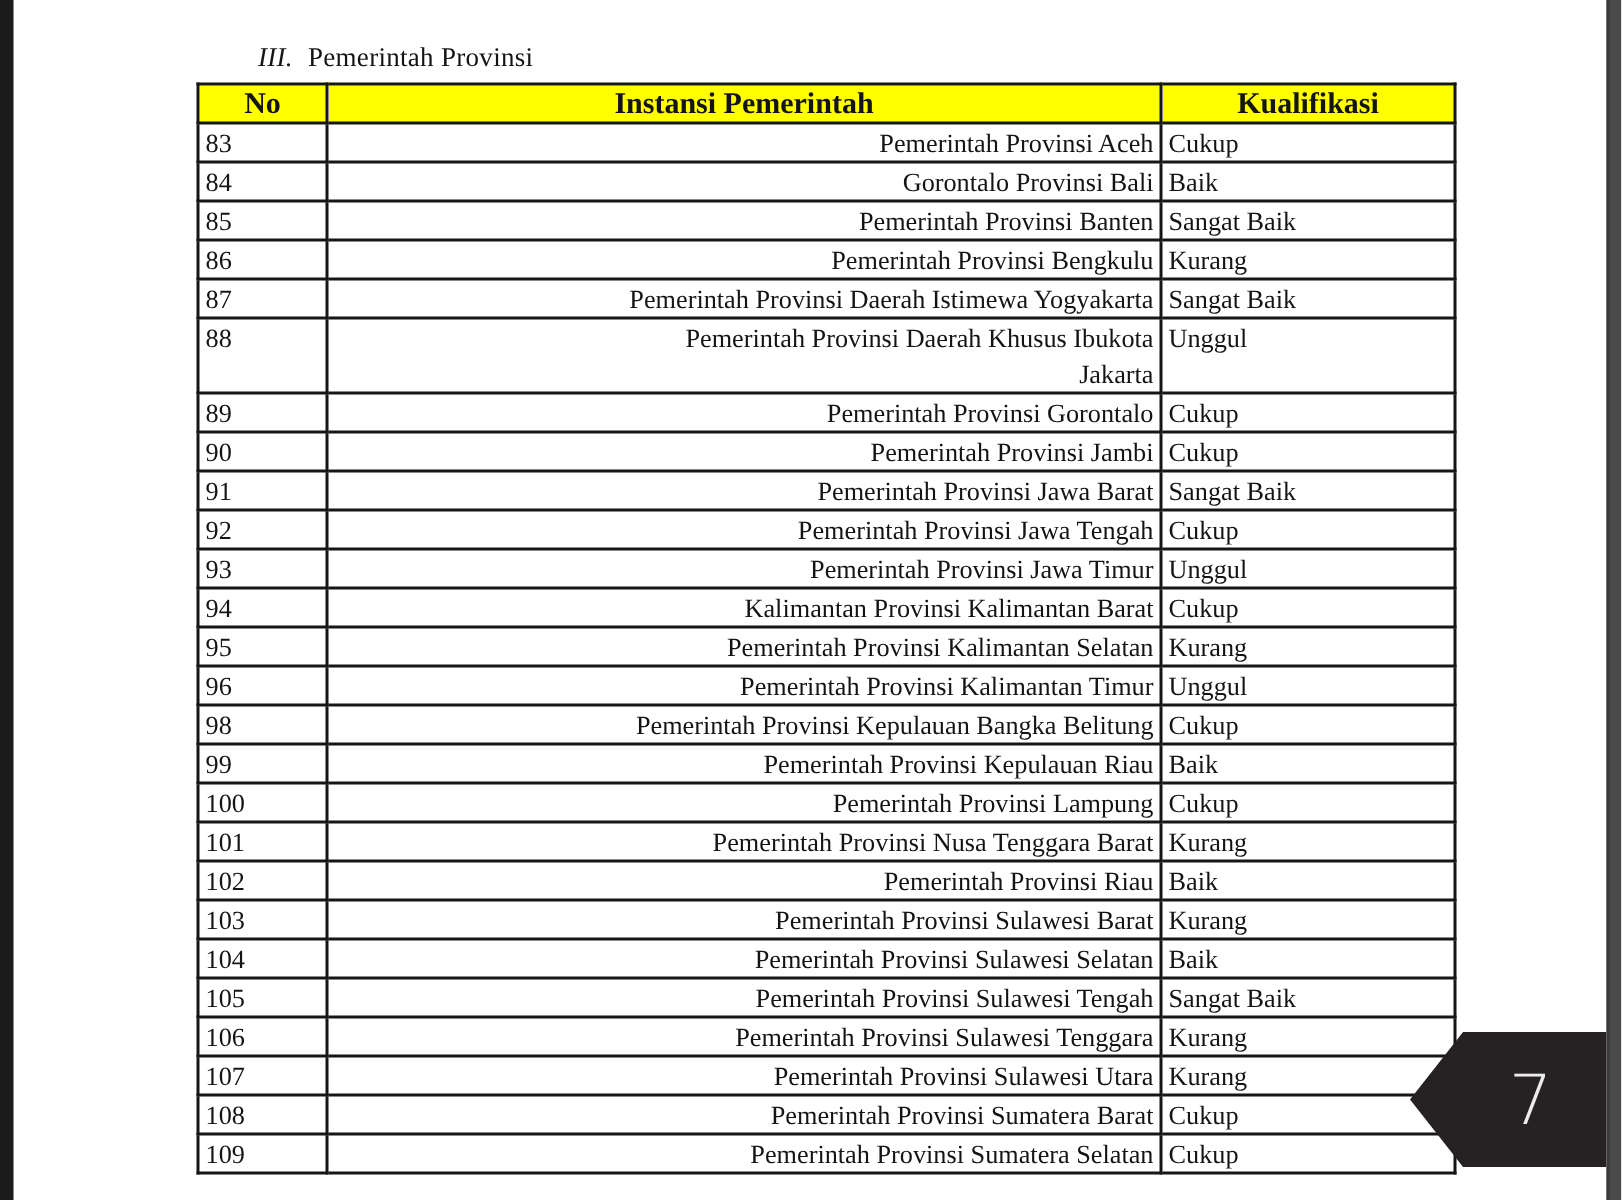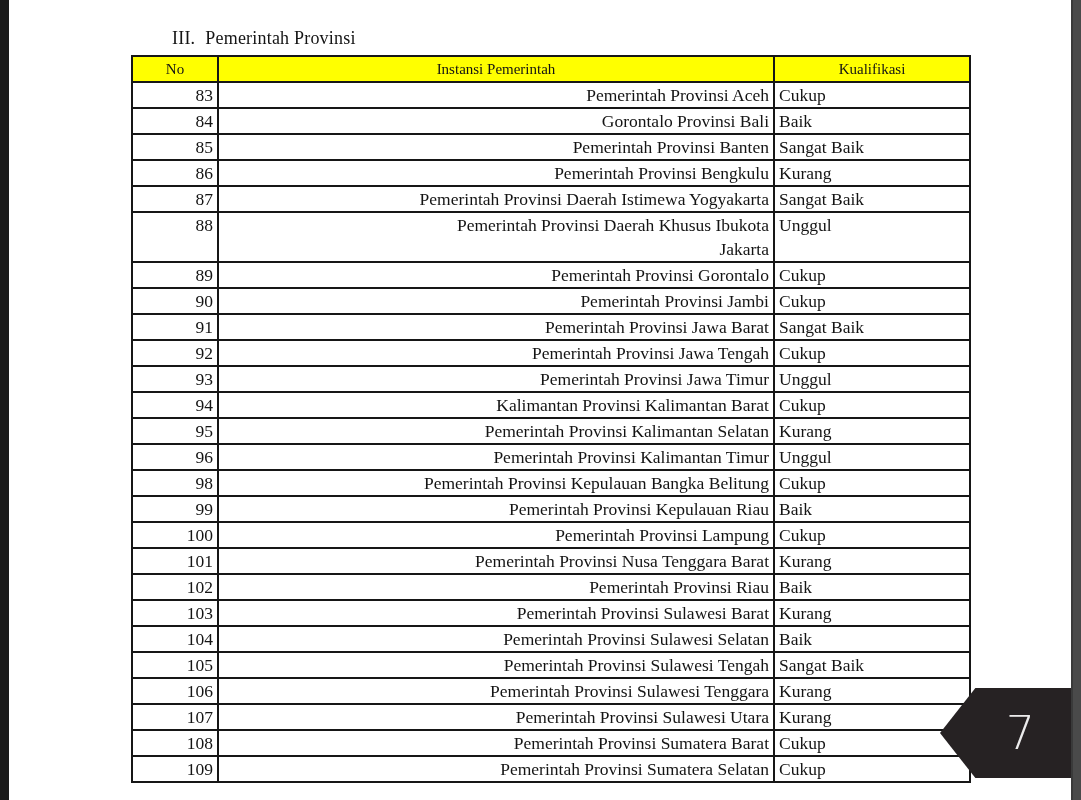--- a/index.html
+++ b/index.html
@@ -17,21 +17,21 @@
   }
   .band-right {
     position: absolute; right: 0; top: 0; width: 10px; height: 800px;
     background: #4a4a4a; border-left: 2px solid #3a3a3a;
   }
 
   .section-heading {
     position: absolute; left: 172px; top: 28px;
     font-size: 18px; color: #141414; letter-spacing: 0.2px;
   }
-  .section-heading .num { margin-right: 10px; }
+  .section-heading .num { margin-right: 10px; font-style: italic; }
 
   table.doc-table {
     position: absolute; left: 131px; top: 55px;
     width: 838px;
     border-collapse: collapse;
     table-layout: fixed;
     font-size: 17.5px; color: #141414;
   }
   table.doc-table col.c-no { width: 86px; }
   table.doc-table col.c-instansi { width: 556px; }
@@ -40,26 +40,26 @@
   table.doc-table th, table.doc-table td {
     border: 2px solid #161616;
     height: 26px;
     padding: 0 4px;
     vertical-align: top;
     line-height: 24px;
     overflow: hidden;
   }
   table.doc-table thead th {
     background: #ffff00;
-    font-weight: normal;
+    font-weight: bold;
     text-align: center;
     height: 26px;
-    font-size: 15px;
-  }
-  td.cell-no { text-align: right; }
+    font-size: 20px;
+  }
+  td.cell-no { text-align: left; }
   td.cell-instansi { text-align: right; padding-left: 10px; white-space: pre-line; }
   td.cell-kualifikasi { text-align: left; }
 
   .page-badge {
     position: absolute;
     left: 940px; top: 688px;
     width: 131px; height: 90px;
     background: #262223;
     clip-path: polygon(0% 50%, 27% 0%, 100% 0%, 100% 100%, 27% 100%);
     z-index: 5;

